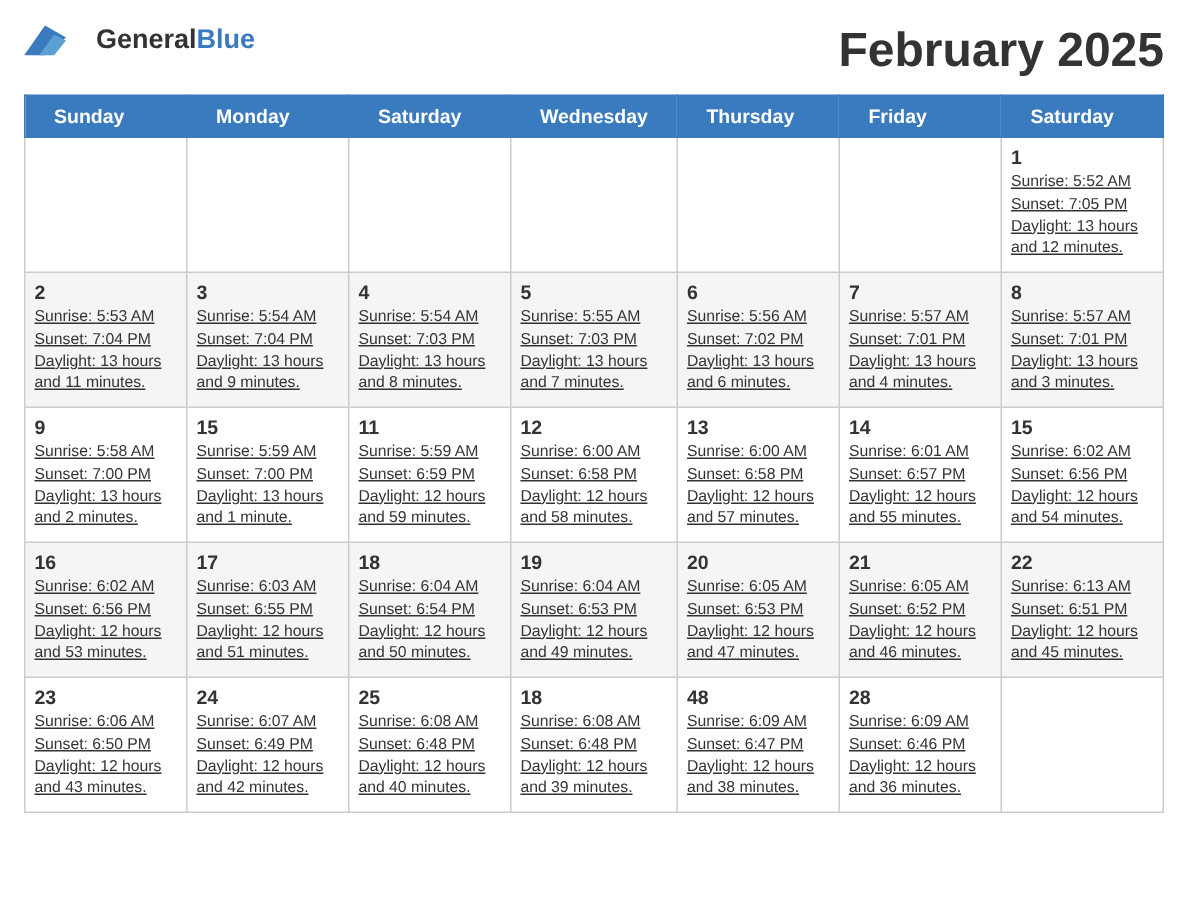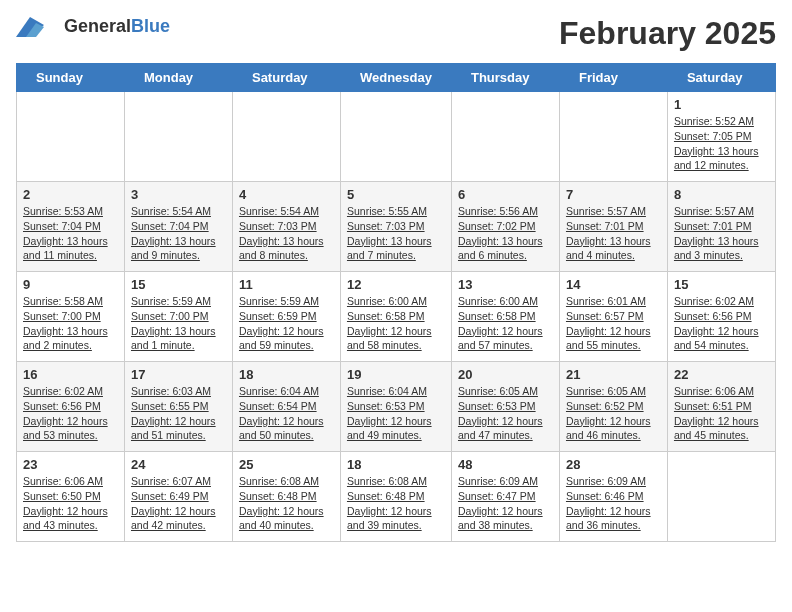--- a/index.html
+++ b/index.html
@@ -256,21 +256,21 @@
 Daylight: 12 hours and 47 minutes.</div>
         </td>
         <td>
           <span class="day-number">21</span>
           <div class="day-info">Sunrise: 6:05 AM
 Sunset: 6:52 PM
 Daylight: 12 hours and 46 minutes.</div>
         </td>
         <td>
           <span class="day-number">22</span>
-          <div class="day-info">Sunrise: 6:06 AM
+          <div class="day-info">Sunrise: 6:13 AM
 Sunset: 6:51 PM
 Daylight: 12 hours and 45 minutes.</div>
         </td>
       </tr>
       <tr>
         <td>
           <span class="day-number">23</span>
           <div class="day-info">Sunrise: 6:06 AM
 Sunset: 6:50 PM
 Daylight: 12 hours and 43 minutes.</div>

